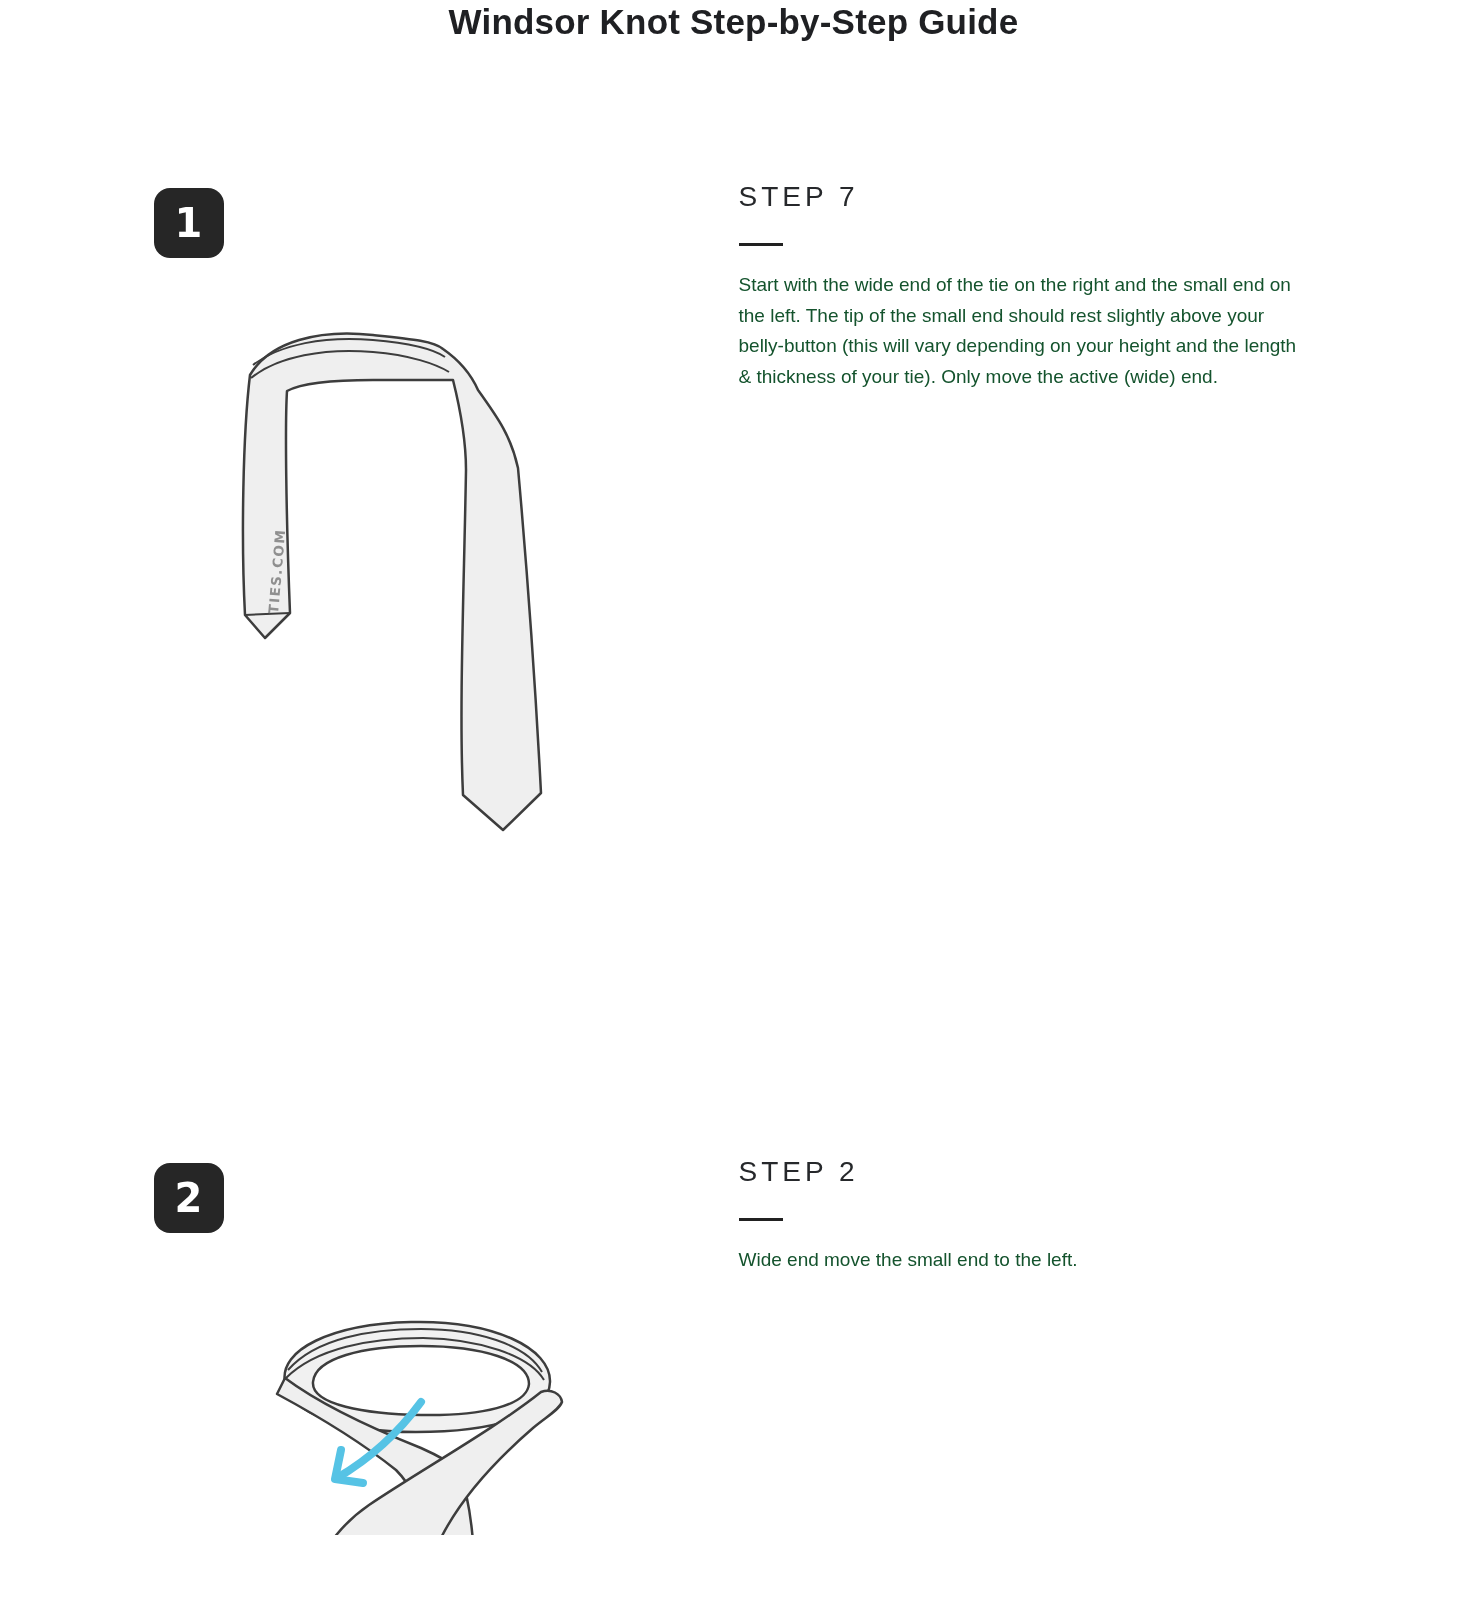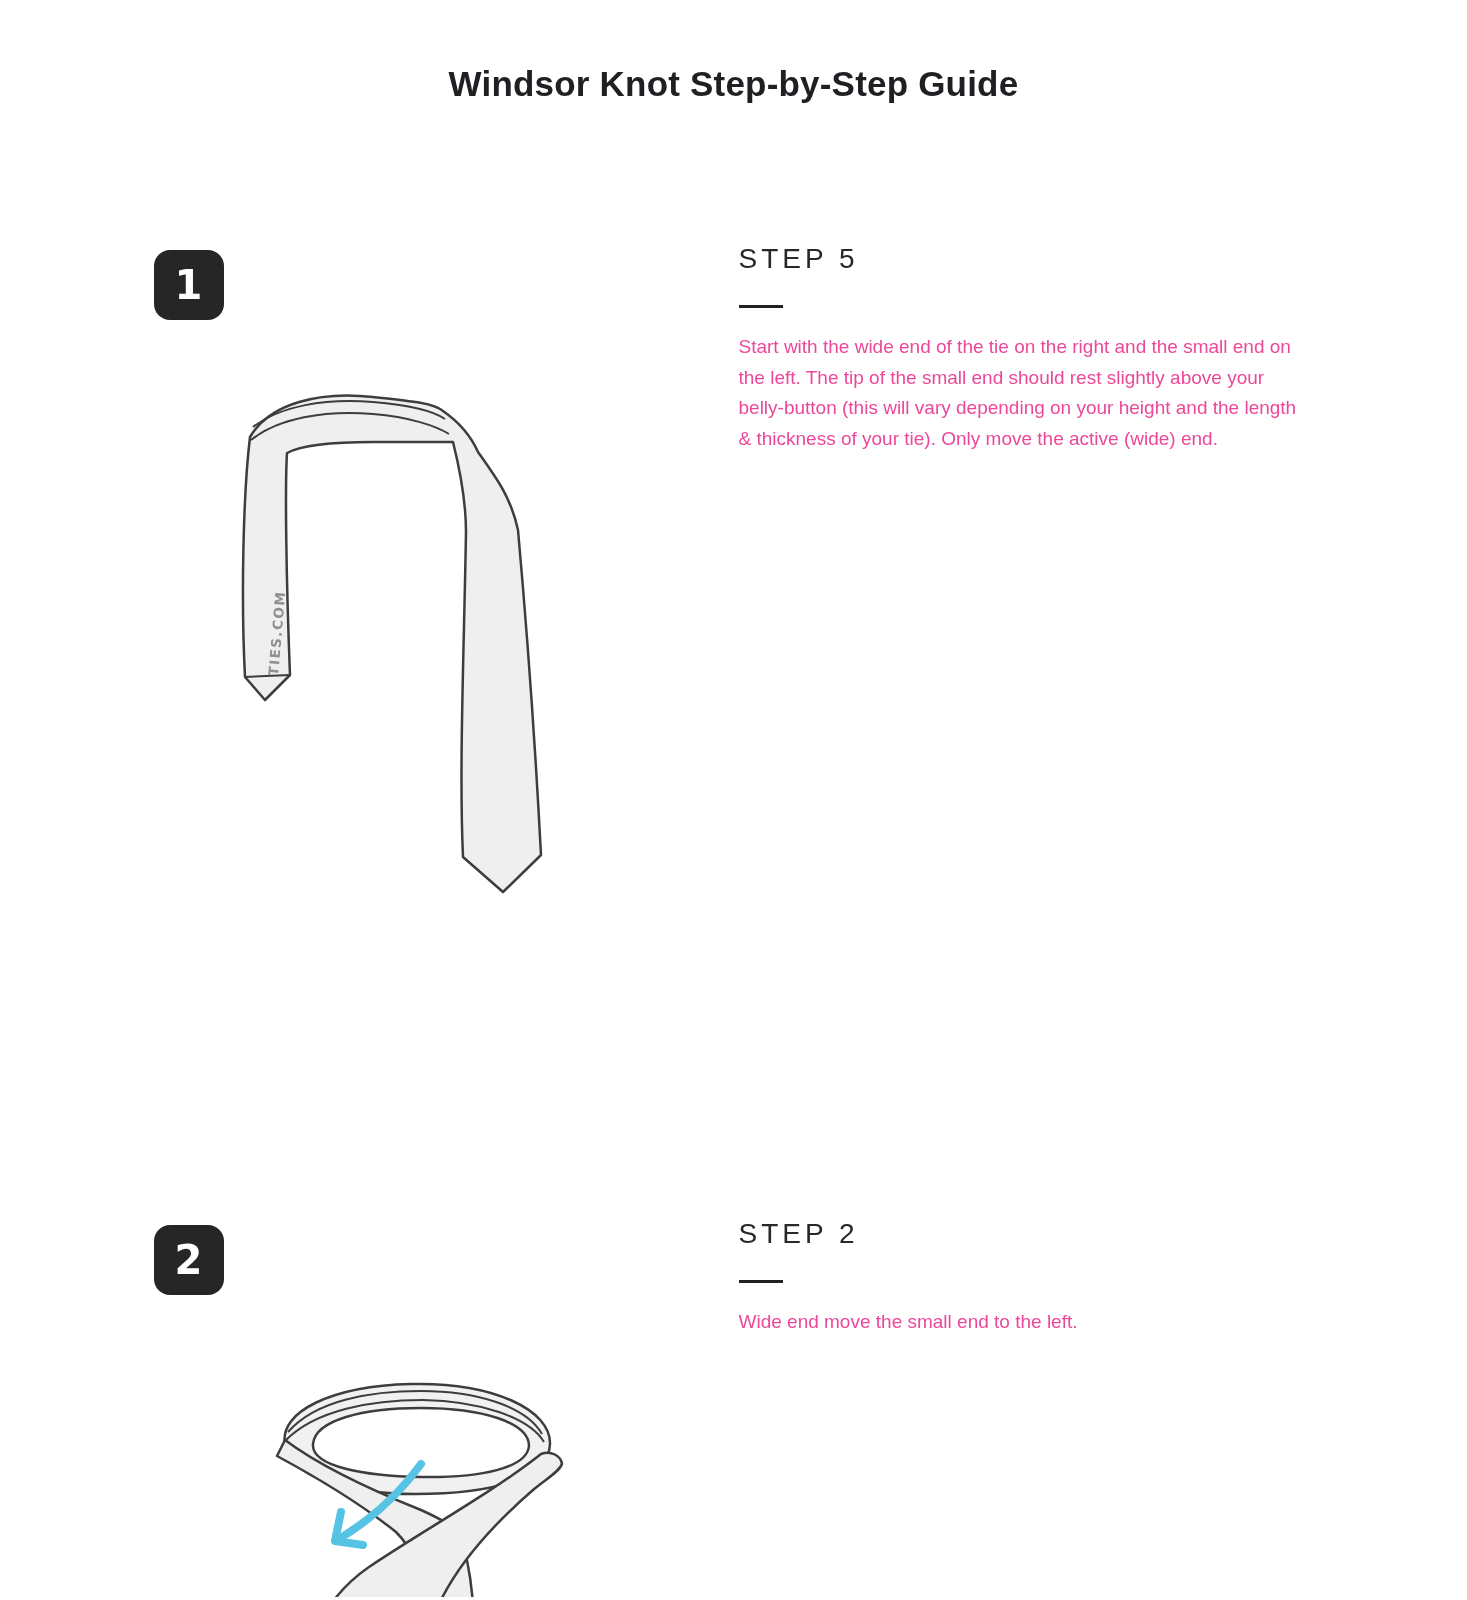--- a/index.html
+++ b/index.html
@@ -6,21 +6,20 @@
     margin: 0;
     padding: 0;
     background: #ffffff;
     width: 1467px;
     height: 1600px;
     overflow: hidden;
     font-family: "Liberation Sans", "DejaVu Sans", sans-serif;
   }
   .page-title {
     margin: 0;
-    padding-top: 62px;
     text-align: center;
     font-size: 35px;
     line-height: 44px;
     font-weight: 700;
     color: #1f2023;
     letter-spacing: 0.2px;
   }
   .guide {
     width: 1160px;
     margin: 0 auto;
@@ -72,21 +71,21 @@
     width: 44px;
     height: 3px;
     background: #212121;
     margin-top: 29px;
   }
   .step-desc {
     margin: 24px 0 0 0;
     max-width: 572px;
     font-size: 19px;
     line-height: 30.5px;
-    color: #ec4899;
+    color: #14532d;
   }
 </style>
 </head>
 <body>
 
 <main class="guide">
 
   <h1 class="page-title">Windsor Knot Step-by-Step Guide</h1>
 
   <section class="step step-1">
@@ -115,21 +114,21 @@
         <path d="M 13,37 C 40,16 85,8 133,12 C 168,15 192,20 205,29
                  M 11,50 C 38,28 85,20 133,24 C 170,27 196,36 209,44" fill="none" stroke="#3d3d3d" stroke-width="2"></path>
 
         <path d="M 5,287 L 50,285" fill="none" stroke="#3d3d3d" stroke-width="2"></path>
 
         <text transform="translate(38,286) rotate(-85)" font-size="13.5" font-weight="bold" letter-spacing="1.5" font-family="'DejaVu Sans', sans-serif" fill="#8f8f8f">TIES.COM</text>
       </svg>
     </div>
 
     <div class="step-right">
-      <h2 class="step-heading">STEP 5</h2>
+      <h2 class="step-heading">STEP 7</h2>
       <div class="step-divider"></div>
       <p class="step-desc">Start with the wide end of the tie on the right and the small end on the left. The tip of the small end should rest slightly above your belly-button (this will vary depending on your height and the length &amp; thickness of your tie). Only move the active (wide) end.</p>
     </div>
   </section>
 
   <section class="step step-2">
     <div class="step-left">
       <div class="step-badge">2</div>
 
       <svg class="illus-2" width="400" height="215" viewBox="0 0 400 215" xmlns="http://www.w3.org/2000/svg">

